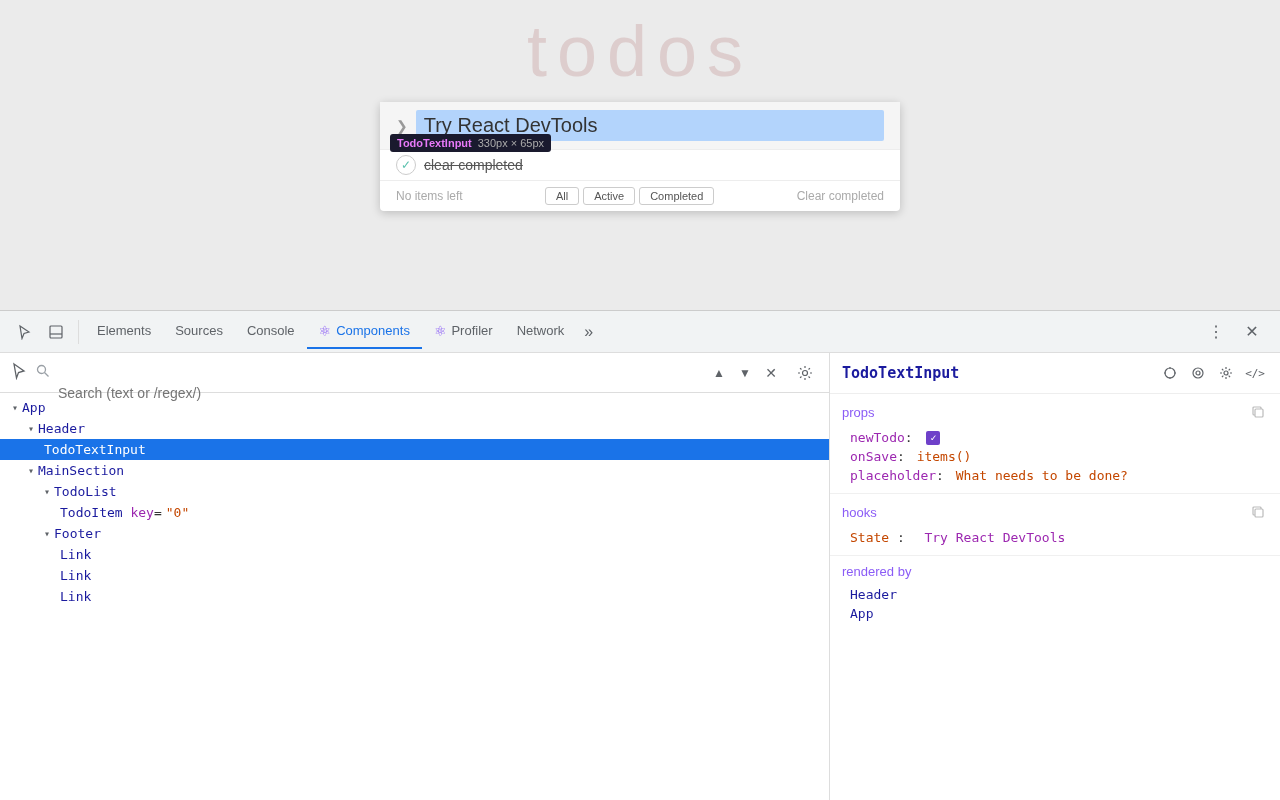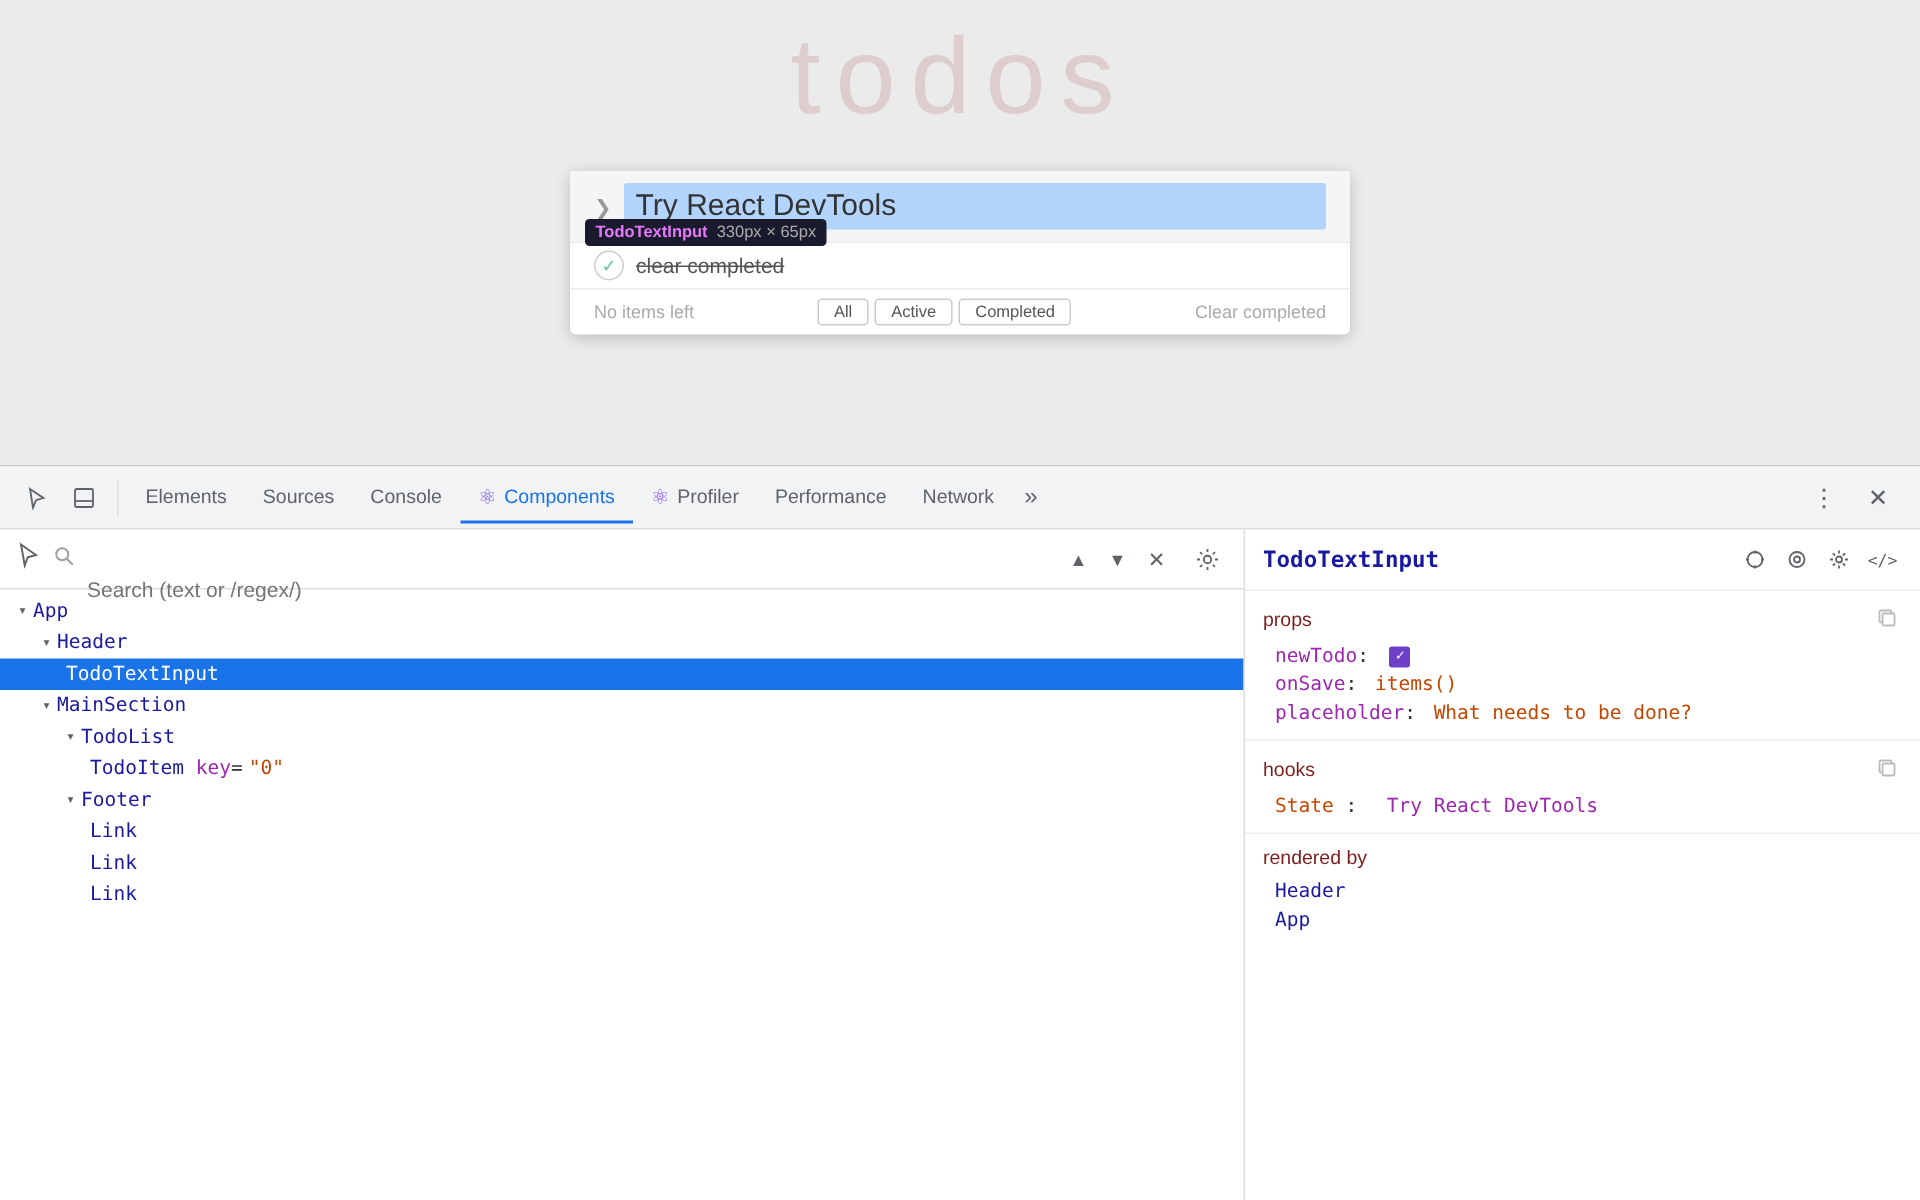--- a/index.html
+++ b/index.html
@@ -17,21 +17,21 @@
       padding-top: 10px;
       position: relative;
     }
 
     .todos-title {
       font-size: 72px;
       font-weight: 200;
       color: rgba(200, 160, 160, 0.4);
       letter-spacing: 10px;
       font-family: 'Helvetica Neue', Helvetica, Arial, sans-serif;
-      margin-bottom: 22px;
+      margin-bottom: 10px;
     }
 
     .todo-app-frame {
       width: 520px;
       background: white;
       border-radius: 4px;
       box-shadow: 0 2px 10px rgba(0,0,0,0.2);
       overflow: visible;
       position: relative;
     }
@@ -371,21 +371,21 @@
 
     .section-header {
       display: flex;
       align-items: center;
       justify-content: space-between;
       margin-bottom: 6px;
     }
 
     .section-title {
       font-size: 13px;
-      color: #7f1d1d;
+      color: #8b5cf6;
       font-weight: normal;
     }
 
     .section-copy-btn {
       width: 20px;
       height: 20px;
       display: flex;
       align-items: center;
       justify-content: center;
       color: #bbb;
@@ -517,23 +517,20 @@
     <div class="devtools-tab">
       <span>Console</span>
     </div>
     <div class="devtools-tab active" style="gap:5px;">
       <span style="color:#8b5cf6;font-size:14px;">⚛</span>
       <span>Components</span>
     </div>
     <div class="devtools-tab" style="gap:5px;">
       <span style="color:#8b5cf6;font-size:14px;">⚛</span>
       <span>Profiler</span>
-    </div>
-    <div class="devtools-tab">
-      <span>Performance</span>
     </div>
     <div class="devtools-tab">
       <span>Network</span>
     </div>
 
     <div class="devtools-tab-more">»</div>
 
     <div class="tab-spacer"></div>
 
     <div class="devtools-tab-actions">

